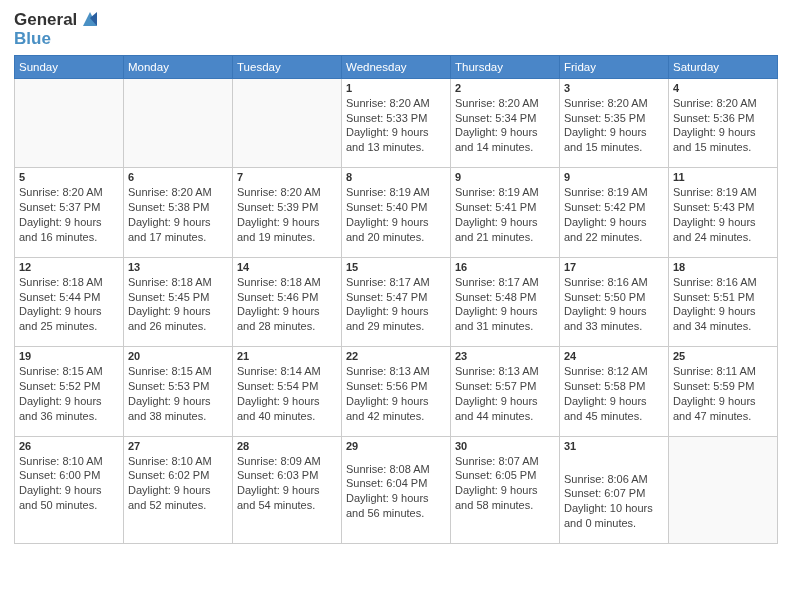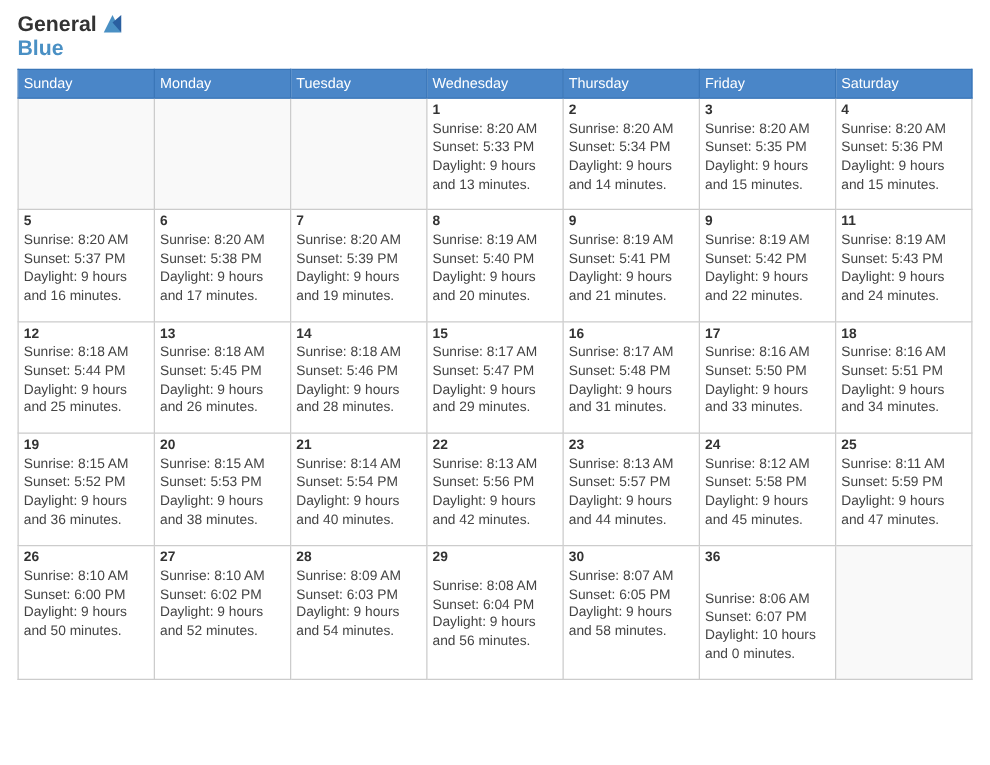--- a/index.html
+++ b/index.html
@@ -346,21 +346,21 @@
 and 56 minutes.</div>
           </td>
           <td>
             <span class="day-number">30</span>
             <div class="day-info" style="white-space: pre-line;">Sunrise: 8:07 AM
 Sunset: 6:05 PM
 Daylight: 9 hours
 and 58 minutes.</div>
           </td>
           <td>
-            <span class="day-number">36</span>
+            <span class="day-number">31</span>
             <div class="day-info" style="white-space: pre-line; margin-top: 20px;">Sunrise: 8:06 AM
 Sunset: 6:07 PM
 Daylight: 10 hours
 and 0 minutes.</div>
           </td>
           <td class="empty"></td>
         </tr>
       </tbody>
   </table>
 </div>

